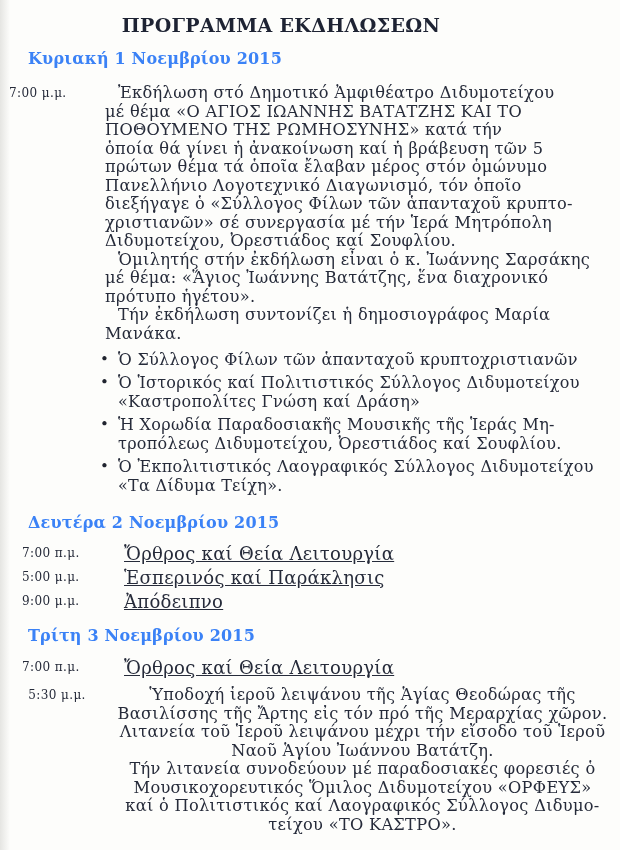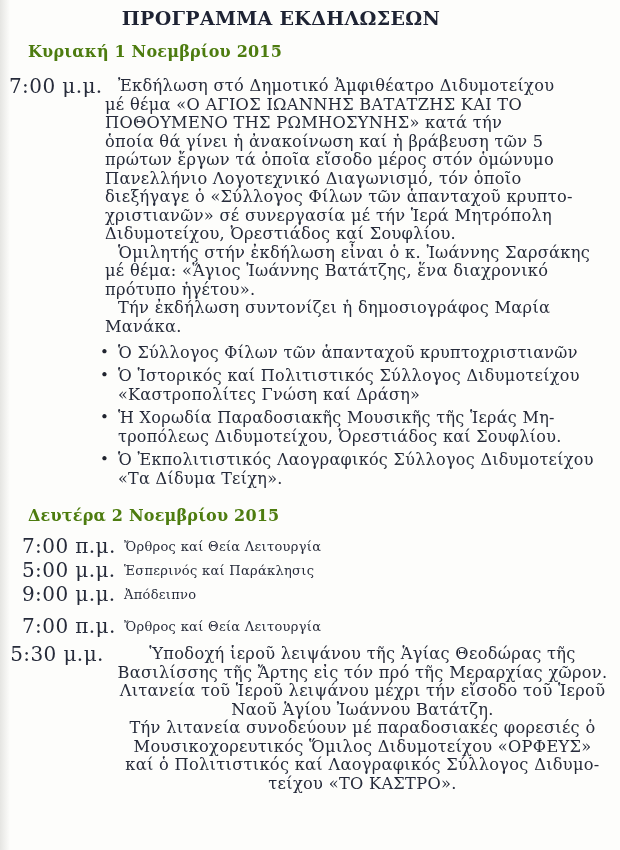--- a/index.html
+++ b/index.html
@@ -7,71 +7,71 @@
     position:relative;width:620px;height:850px;overflow:hidden;
     background:#fdfdfb;color:#262b3a;
     font-family:"DejaVu Serif","Liberation Serif",serif;
   }
   .edge-shadow{
     position:absolute;left:0;top:0;width:10px;height:100%;
     background:linear-gradient(90deg,rgba(185,185,180,0.35),rgba(255,255,255,0));
     pointer-events:none;
   }
   .doc-title{
-    margin:0;padding:7px 58px 0 0;text-align:center;
+    margin:0;padding:14px 58px 0 0;text-align:center;
     font-size:19px;font-weight:700;color:#1e2333;letter-spacing:0.3px;
   }
   .day-heading{
     margin:0;padding-left:28px;font-size:16px;font-weight:700;
-    color:#4d7c0f;letter-spacing:0.2px;
+    color:#3b82f6;letter-spacing:0.2px;
   }
   #day1-heading{margin-top:13px;}
   #day2-heading{margin-top:18px;}
   #day3-heading{margin-top:15px;}
 
   .event-row{display:flex;align-items:flex-start;padding-left:9px;}
   #day1-event{margin-top:16px;}
   #day3-row1{margin-top:13px;}
   #day3-event{margin-top:9px;text-align:center;}
 
   .time-cell{
-    flex:none;width:96px;font-size:20px;line-height:18.5px;
+    flex:none;width:96px;font-size:12px;line-height:18.5px;
     letter-spacing:0.4px;
   }
   .event-lines{flex:1;font-size:16.2px;line-height:18.5px;letter-spacing:0.3px;}
   .line{white-space:nowrap;}
   .line.indent{padding-left:13px;}
 
   .bullets{margin:7px 0 0 100px;}
   .bullet{display:flex;margin-bottom:4px;}
   .dot{flex:none;width:18px;font-size:15px;line-height:19px;color:#20242f;}
   .btext{font-size:16px;line-height:19px;letter-spacing:0.3px;}
 
   #day2-rows{margin-top:12px;}
   .simple-row{display:flex;padding-left:22px;margin-bottom:5px;}
-  .row-text{font-size:13px;line-height:19px;letter-spacing:0.3px;padding-left:6px;white-space:nowrap;}
+  .row-text{font-size:18px;line-height:19px;letter-spacing:0.3px;padding-left:6px;white-space:nowrap;text-decoration:underline;}
 </style>
 </head>
 <body>
 
 <div class="page">
   <div class="edge-shadow"></div>
 
   <h1 class="doc-title">ΠΡΟΓΡΑΜΜΑ ΕΚΔΗΛΩΣΕΩΝ</h1>
 
   <h2 class="day-heading" id="day1-heading">Κυριακή 1 Νοεμβρίου 2015</h2>
 
   <div class="event-row" id="day1-event">
     <div class="time-cell">7:00 μ.μ.</div>
     <div class="event-lines">
       <div class="line indent">Ἐκδήλωση στό Δημοτικό Ἀμφιθέατρο Διδυμοτείχου</div>
       <div class="line">μέ θέμα «Ο ΑΓΙΟΣ ΙΩΑΝΝΗΣ ΒΑΤΑΤΖΗΣ ΚΑΙ ΤΟ</div>
       <div class="line">ΠΟΘΟΥΜΕΝΟ ΤΗΣ ΡΩΜΗΟΣΥΝΗΣ» κατά τήν</div>
       <div class="line">ὁποία  θά γίνει ἡ ἀνακοίνωση καί ἡ βράβευση τῶν 5</div>
-      <div class="line">πρώτων ἔργων τά ὁποῖα εἴσοδο μέρος στόν ὁμώνυμο</div>
+      <div class="line">πρώτων θέμα τά ὁποῖα ἔλαβαν μέρος στόν ὁμώνυμο</div>
       <div class="line">Πανελλήνιο Λογοτεχνικό Διαγωνισμό, τόν ὁποῖο</div>
       <div class="line">διεξήγαγε ὁ «Σύλλογος Φίλων τῶν ἁπανταχοῦ κρυπτο-</div>
       <div class="line">χριστιανῶν» σέ συνεργασία μέ τήν Ἱερά Μητρόπολη</div>
       <div class="line">Διδυμοτείχου, Ὀρεστιάδος καί Σουφλίου.</div>
       <div class="line indent">Ὁμιλητής στήν ἐκδήλωση εἶναι ὁ κ. Ἰωάννης Σαρσάκης</div>
       <div class="line">μέ θέμα: «Ἅγιος Ἰωάννης Βατάτζης, ἕνα διαχρονικό</div>
       <div class="line">πρότυπο ἡγέτου».</div>
       <div class="line indent">Τήν ἐκδήλωση συντονίζει ἡ δημοσιογράφος Μαρία</div>
       <div class="line">Μανάκα.</div>
     </div>
@@ -117,20 +117,21 @@
     <div class="simple-row">
       <div class="time-cell">5:00 μ.μ.</div>
       <div class="row-text">Ἑσπερινός καί Παράκλησις</div>
     </div>
     <div class="simple-row">
       <div class="time-cell">9:00 μ.μ.</div>
       <div class="row-text">Ἀπόδειπνο</div>
     </div>
   </div>
 
+  <h2 class="day-heading" id="day3-heading">Τρίτη 3 Νοεμβρίου 2015</h2>
 
   <div class="simple-row" id="day3-row1">
     <div class="time-cell">7:00 π.μ.</div>
     <div class="row-text">Ὄρθρος καί Θεία Λειτουργία</div>
   </div>
 
   <div class="event-row" id="day3-event">
     <div class="time-cell">5:30 μ.μ.</div>
     <div class="event-lines">
       <div class="line">Ὑποδοχή ἱεροῦ λειψάνου τῆς Ἁγίας Θεοδώρας τῆς</div>

